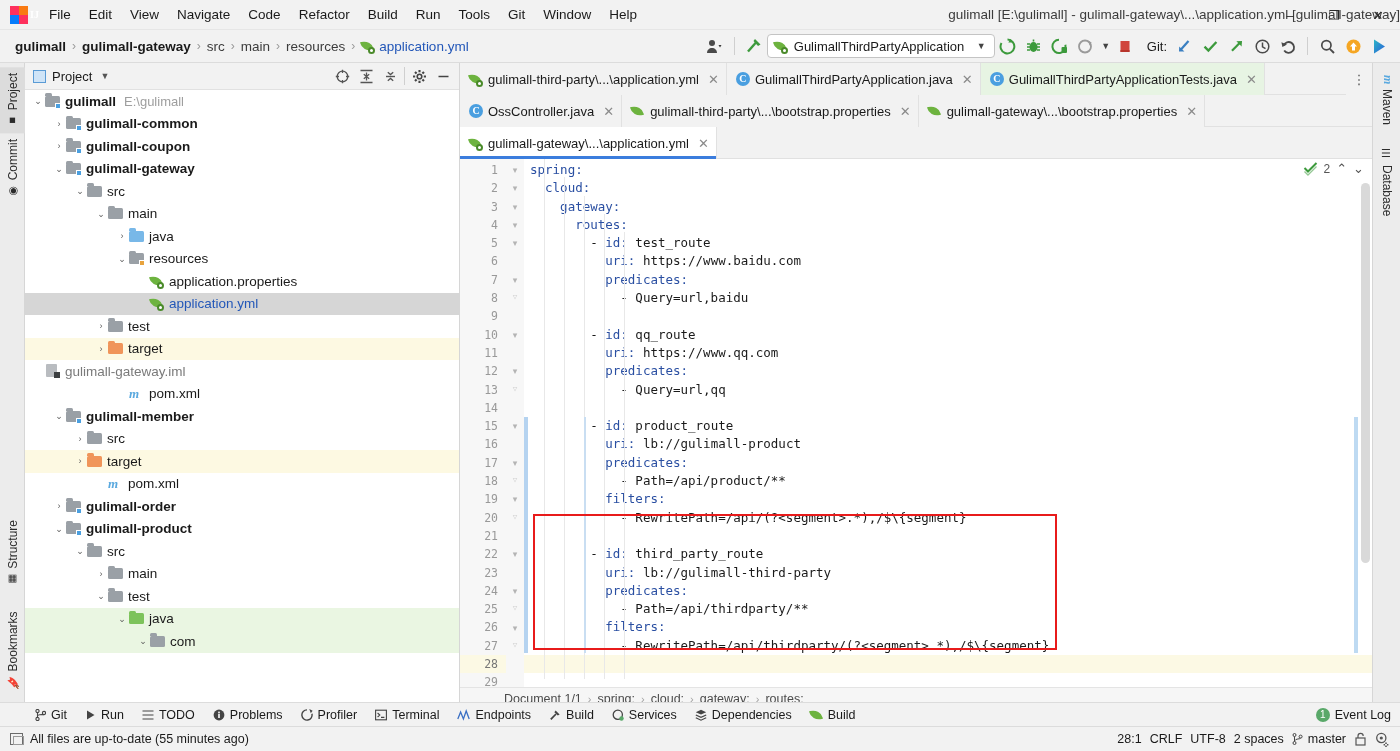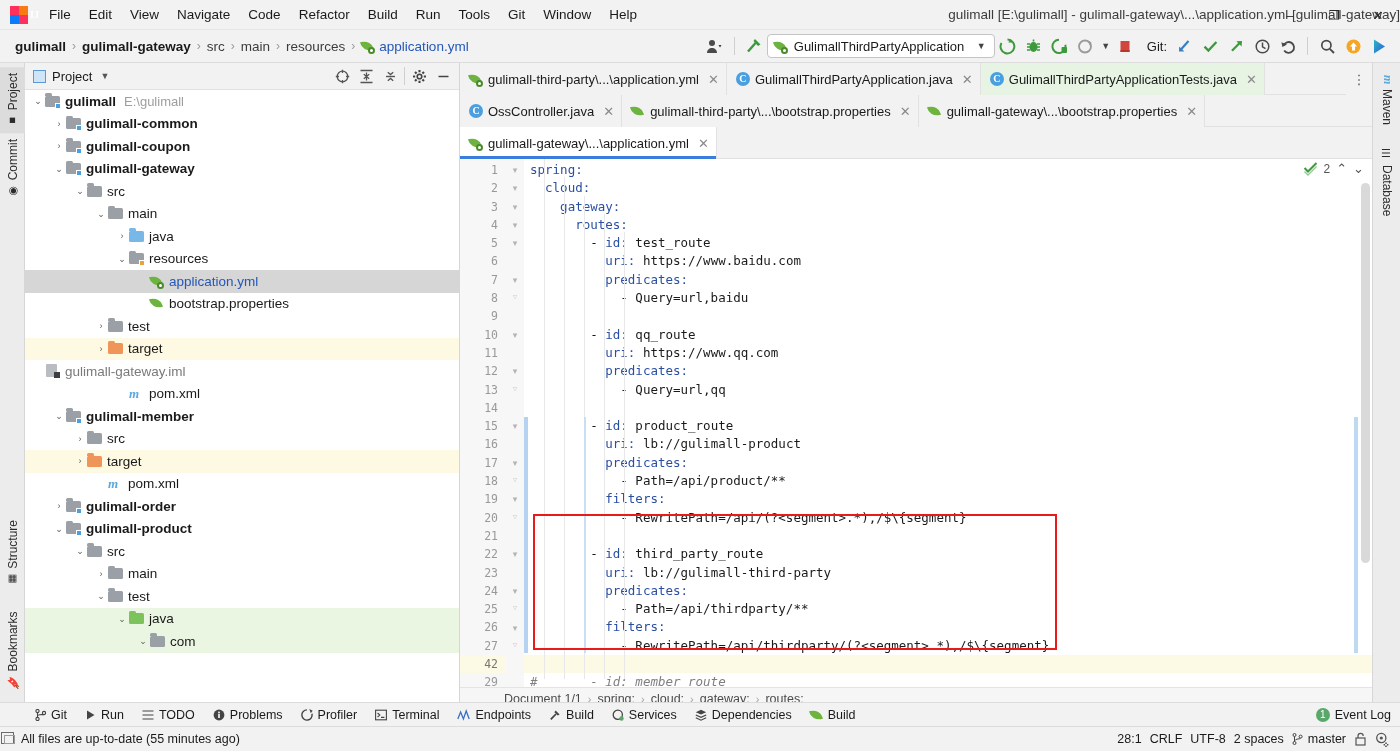--- a/index.html
+++ b/index.html
@@ -187,21 +187,21 @@
   .toolwin{
     position:absolute; left:0; bottom:25px; width:1400px; height:24px; background:#f2f2f2;
     border-top:1px solid #dcdcdc; display:flex; align-items:center; padding-left:26px; font-size:12.5px;
   }
   .twi{ display:flex; align-items:center; gap:5px; padding:2px 9px; cursor:default; color:#1a1a1a; }
   .twi .gi{ font-size:12px; color:#444; display:inline-flex; }
   .statusbar{
     position:absolute; left:0; bottom:0; width:1400px; height:25px; background:#f2f2f2;
     border-top:1px solid #dcdcdc; display:flex; align-items:center; font-size:12.5px; color:#1a1a1a;
   }
-  .statusbar .left{ display:flex; gap:7px; padding-left:1px; }
+  .statusbar .left{ display:flex; align-items:center; gap:7px; padding-left:10px; }
   .statusbar .right{ margin-left:auto; display:flex; align-items:center; gap:8px; padding-right:10px; }
   .evtbadge{ width:14px; height:14px; border-radius:50%; background:#59a869; color:#fff;
              font-size:10px; display:inline-flex; align-items:center; justify-content:center; }
   .sq-ico{ width:13px; height:12px; border:1.5px solid #6b6b6b; position:relative; flex:none;}
   .sq-ico:after{ content:""; position:absolute; left:2px; top:1.5px; width:9px; height:7px;
                  border:1px solid #9a9a9a; }
   svg{ display:block; }
 </style>
 </head>
 <body>
@@ -490,34 +490,35 @@
           <span class="lbl">java</span>
         </div>
         <div class="row" style="padding-left: 90px;">
           <span class="arrow">⌄</span>
           <span class="ico">
             <i class="fold"></i>
             <i class="badge lines"></i>
           </span>
           <span class="lbl">resources</span>
         </div>
+        <div class="row" style="padding-left: 111px;">
+          <span class="arrow none"></span>
+          <span class="leaf">
+            <i class="lf"></i>
+            <i class="dot"></i>
+          </span>
+          <span class="lbl">application.properties</span>
+        </div>
         <div class="row sel" style="padding-left: 111px;">
           <span class="arrow none"></span>
           <span class="leaf">
             <i class="lf"></i>
             <i class="dot"></i>
           </span>
           <span class="lbl blue">application.yml</span>
-        </div>
-        <div class="row" style="padding-left: 111px;">
-          <span class="arrow none"></span>
-          <span class="leaf plain">
-            <i class="lf"></i>
-          </span>
-          <span class="lbl">bootstrap.properties</span>
         </div>
         <div class="row" style="padding-left: 69px;">
           <span class="arrow">›</span>
           <span class="ico">
             <i class="fold"></i>
           </span>
           <span class="lbl">test</span>
         </div>
         <div class="row warn" style="padding-left: 69px;">
           <span class="arrow">›</span>
@@ -702,21 +703,21 @@
           <div class="ln">18</div>
           <div class="ln">19</div>
           <div class="ln">20</div>
           <div class="ln">21</div>
           <div class="ln">22</div>
           <div class="ln">23</div>
           <div class="ln">24</div>
           <div class="ln">25</div>
           <div class="ln">26</div>
           <div class="ln">27</div>
-          <div class="ln cur">42</div>
+          <div class="ln cur">28</div>
           <div class="ln">29</div>
         </div>
       <div class="foldcol" id="foldcol">
           <div class="fm">▾</div>
           <div class="fm">▾</div>
           <div class="fm">▾</div>
           <div class="fm">▾</div>
           <div class="fm">▾</div>
           <div class="fm"></div>
           <div class="fm">▾</div>
@@ -772,21 +773,20 @@
           <div class="cl"><span class="t">          </span><span class="k">filters:</span></div>
           <div class="cl"><span class="t">            - RewritePath=/api/(?&lt;segment&gt;.*),/$\{segment}</span></div>
           <div class="cl"><span class="t"></span></div>
           <div class="cl"><span class="t">        - </span><span class="k">id:</span><span class="t"> third_party_route</span></div>
           <div class="cl"><span class="t">          </span><span class="k">uri:</span><span class="t"> lb://gulimall-third-party</span></div>
           <div class="cl"><span class="t">          </span><span class="k">predicates:</span></div>
           <div class="cl"><span class="t">            - Path=/api/thirdparty/**</span></div>
           <div class="cl"><span class="t">          </span><span class="k">filters:</span></div>
           <div class="cl"><span class="t">            - RewritePath=/api/thirdparty/(?&lt;segment&gt;.*),/$\{segment}</span></div>
           <div class="cl cur"><span class="t"></span></div>
-          <div class="cl"><span class="cmt">#       - id: member_route</span></div>
         </div>
 
       <div class="redbox" style="left:73px;top:355px;width:524px;height:136px;"></div>
 
       <div class="codehdr">
         <span>
           <svg width="15" height="15" viewBox="0 0 15 15">
               <path d="M1.5 7 L5 10.5 L13.5 2" stroke="#3c9a3c" stroke-width="2" fill="none"></path>
               <path d="M1.5 10.5 L5 14 L13.5 5.5" stroke="#3c9a3c" stroke-width="1.4" fill="none" opacity="0.55"></path>
             </svg>

